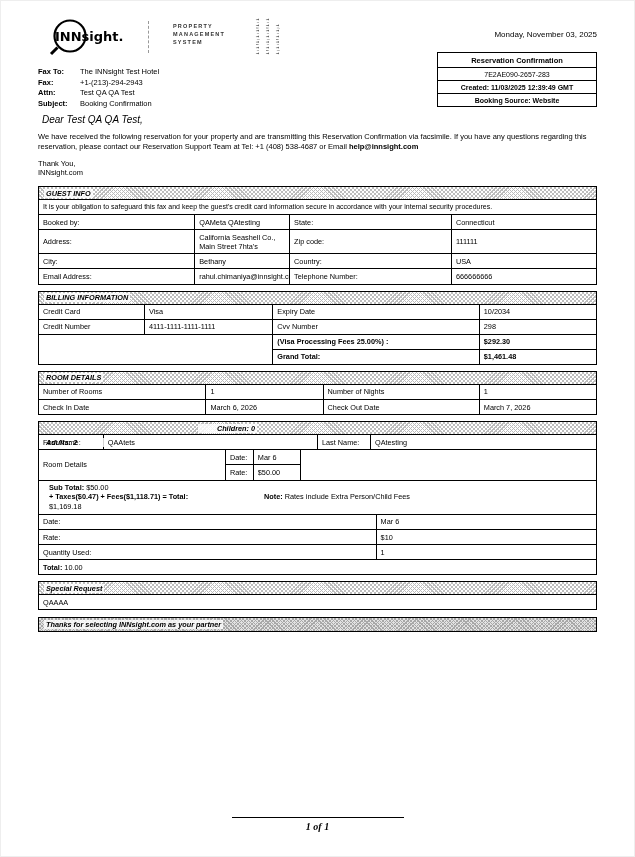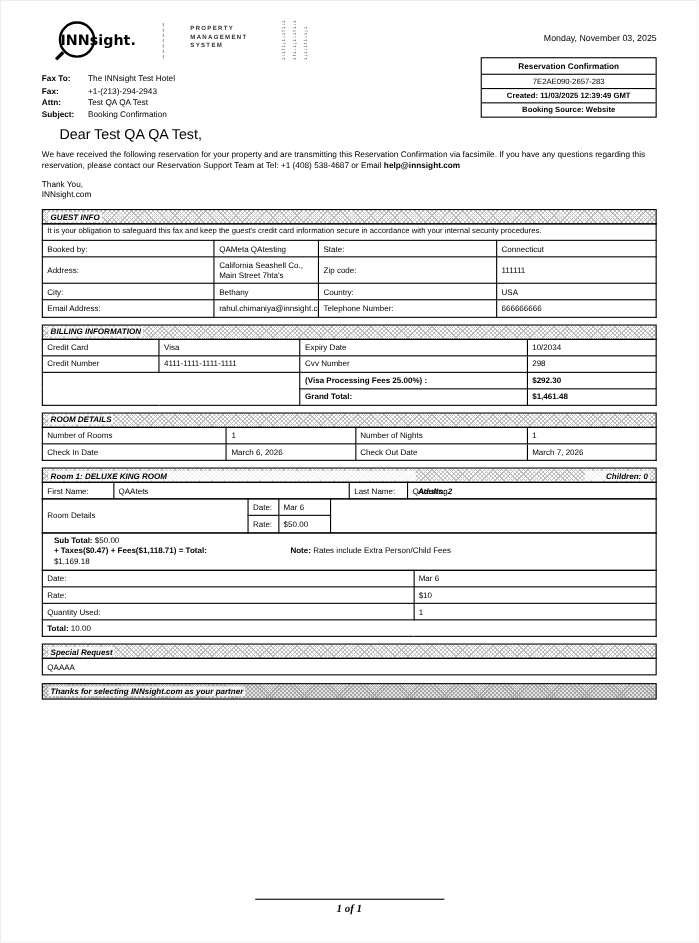--- a/index.html
+++ b/index.html
@@ -17,21 +17,21 @@
               font-size:4px;line-height:4px;letter-spacing:.4px;color:#111;}
   .datetext{position:absolute;right:0;top:15px;font-size:8px;}
   .resbox{position:absolute;right:0;top:37px;width:158px;border:1px solid #000;text-align:center;font-size:7px;}
   .resbox .rrow{padding:2.5px 3px;border-top:1px solid #000;font-weight:bold;}
   .resbox .rrow.first{border-top:none;font-size:7.5px;}
   .resbox .rrow.plain{font-weight:normal;}
   .faxblock{position:absolute;left:0;top:52px;display:grid;grid-template-columns:42px auto;row-gap:1.5px;font-size:7.5px;}
   .faxblock .fl{font-weight:bold;}
   
   .main{margin:0 37px;}
-  .salutation{font-size:13px;margin:2px 16px 7px;}
+  .salutation{font-size:10px;margin:2px 4px 7px;font-style:italic;}
   .para{font-size:7.5px;line-height:1.35;}
   .para b{font-weight:bold;}
   .close{font-size:7.5px;margin-top:7px;}
   .sig{font-size:7.5px;margin-bottom:9px;}
   
   .bar{border:1px solid #000;height:12px;display:flex;align-items:center;padding:0 5px;margin-top:6px;
        background-color:#fff;
        background-image:repeating-linear-gradient(45deg,#bdbdbd 0 0.8px,transparent 0.8px 2.8px),
                         repeating-linear-gradient(-45deg,#bdbdbd 0 0.8px,transparent 0.8px 2.8px);font-style:italic;}
   .bar .t{font-weight:bold;font-size:7.3px;background:rgba(255,255,255,.82);padding:0 2px;white-space:nowrap;}
@@ -211,21 +211,20 @@
       <tr>
         <td>Check In Date</td>
         <td>March 6, 2026</td>
         <td>Check Out Date</td>
         <td>March 7, 2026</td>
       </tr>
     </tbody>
       </table>
 
     <div class="bar room">
-      <span class="t t-title">Room 1: DELUXE KING ROOM</span>
       <span class="t t-adults">Adults: 2</span>
       <span class="t t-children">Children: 0</span>
     </div>
     <table>
       <colgroup>
           <col style="width:11.6%">
           <col style="width:38.4%">
           <col style="width:9.5%">
           <col style="width:40.5%">
         </colgroup>

